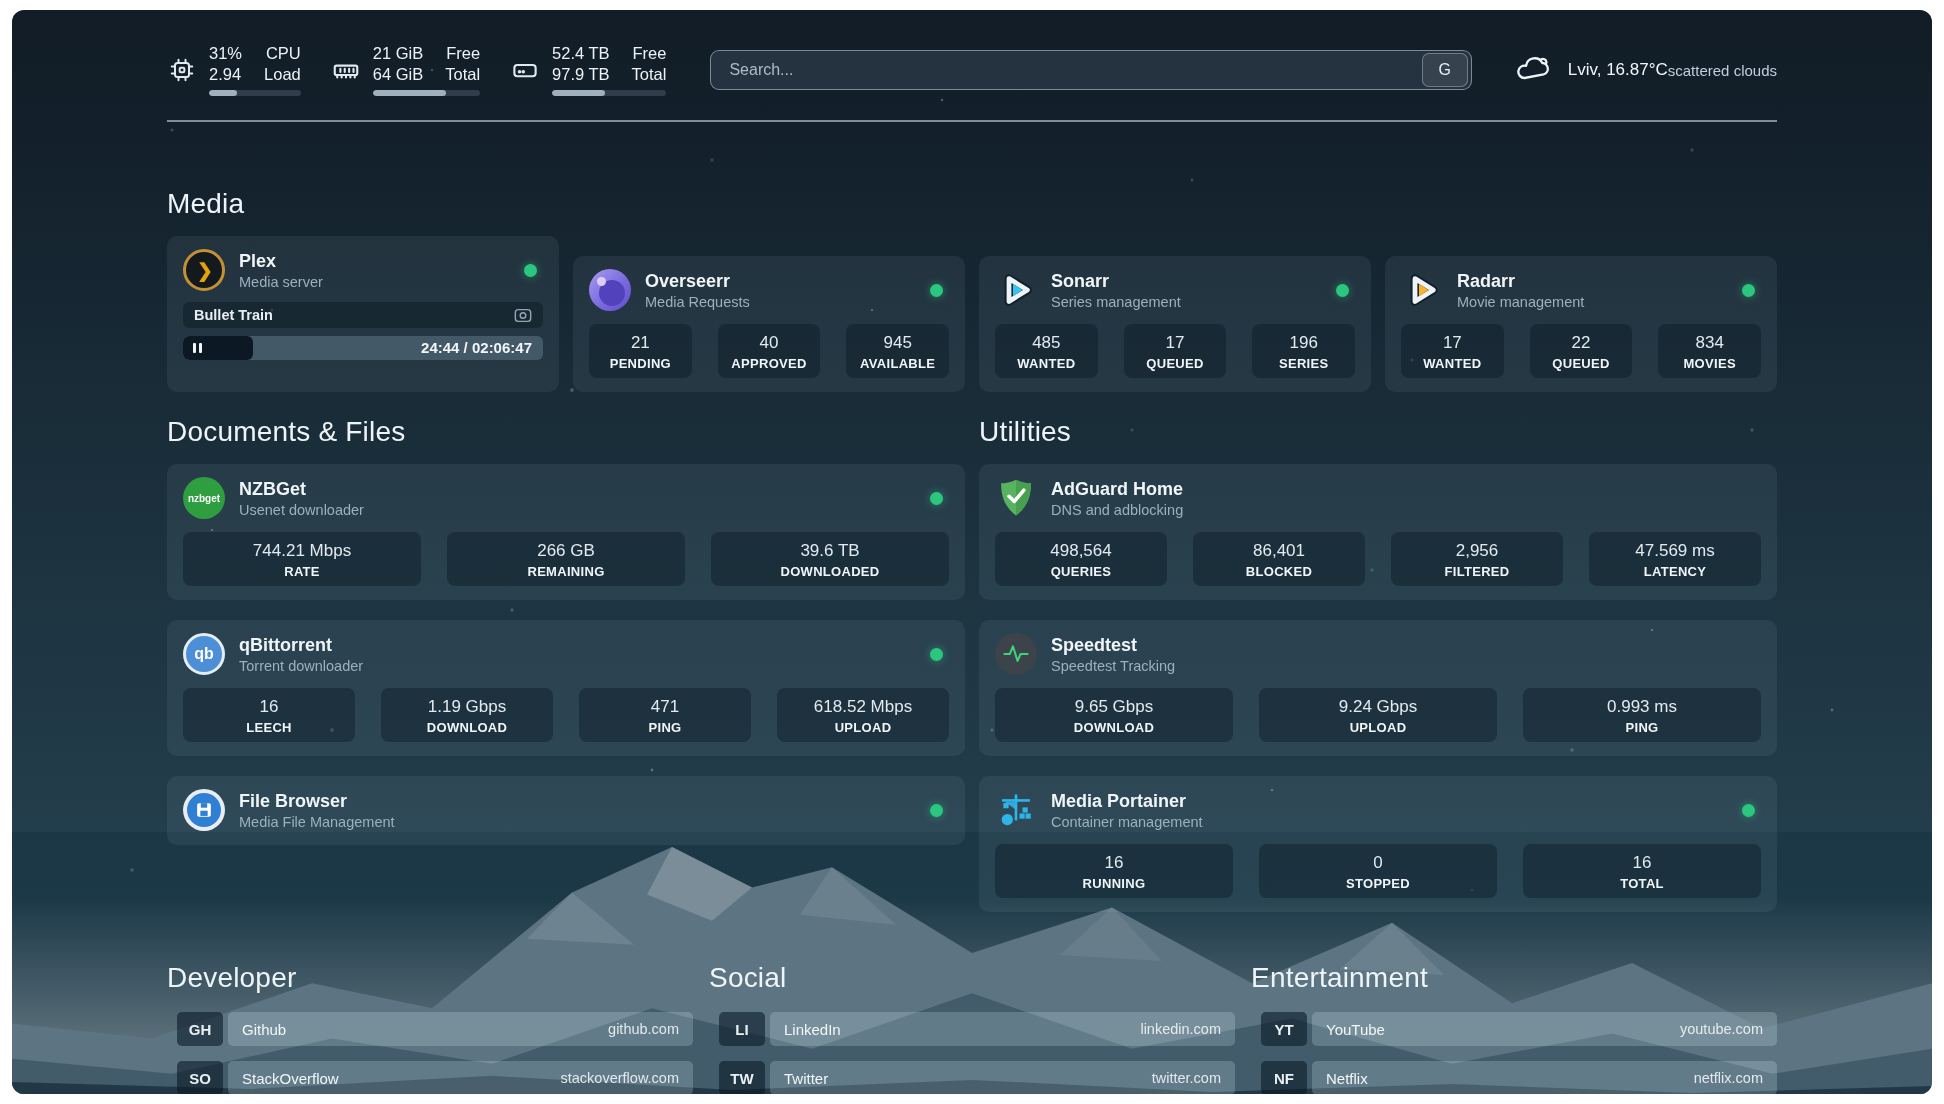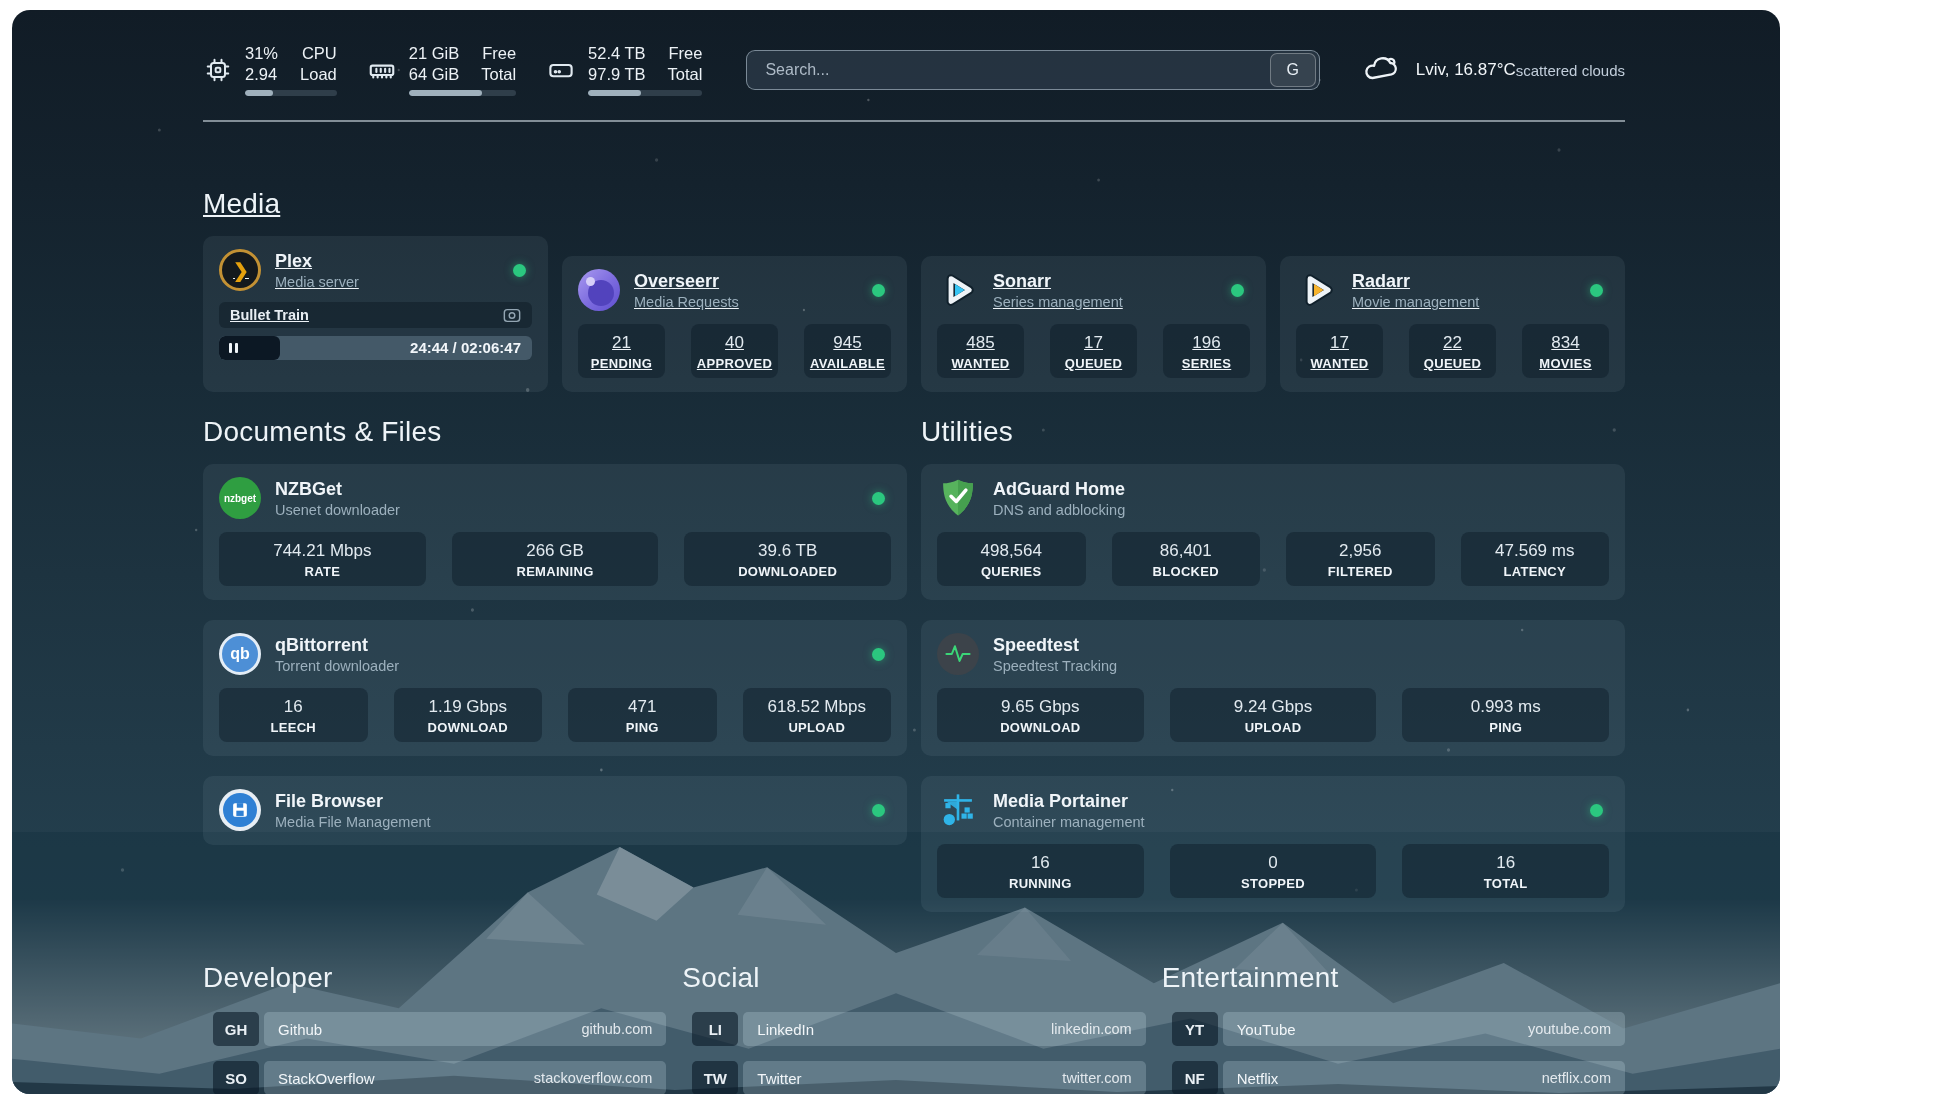--- a/index.html
+++ b/index.html
@@ -1,22 +1,21 @@
 <!DOCTYPE html>
 <html><head>
 <meta charset="utf-8">
 <style>
   * { margin:0; padding:0; box-sizing:border-box; }
   html,body { width:1944px; height:1104px; background:#ffffff; font-family:"Liberation Sans", sans-serif; }
   .frame {
-    position:absolute; left:12px; top:10px; width:1768px; height:1084px;
-    border-radius:18px; overflow:hidden;
+    position:absolute; left:12px; top:10px; width:1920px; height:1084px;
+    border-radius:12px; overflow:hidden;
     background:linear-gradient(180deg,#111c26 0%, #14222d 16%, #182b37 34%, #1d3340 52%, #213a48 68%, #24404f 82%, #27455456 100%);
     color:#eef3f7;
-    padding-left:36px;
   }
   .bg-layer { position:absolute; left:0; top:0; width:100%; height:100%; pointer-events:none; }
   .mountains { position:absolute; bottom:0; left:0; width:100%; height:262px; pointer-events:none; }
   .content { position:relative; padding:33px 155px 0 155px; height:100%; }
 
   
   .topbar { display:flex; align-items:center; }
   .stats-group { display:flex; align-items:center; gap:30px; }
   .stat { display:flex; align-items:center; gap:12px; }
   .stat-icon { width:30px; height:30px; display:flex; align-items:center; justify-content:center; }
@@ -35,21 +34,21 @@
   .g-btn { width:46px; height:34px; margin-right:3px; border-radius:7px; background:rgba(255,255,255,0.08);
     border:1px solid rgba(255,255,255,0.3); color:#e8eff5; font-size:16px; display:flex; align-items:center; justify-content:center; cursor:pointer; }
   .weather { display:flex; align-items:center; gap:14px; min-width:218px; }
   .weather-lines { display:flex; flex-direction:row;text-align:center; }
   .weather-main { font-size:17px; color:#f2f6f9; }
   .weather-sub { font-size:15px; color:#c2cedb; margin-top:2px; }
   .divider { margin-top:24px; border-bottom:2px solid rgba(222,233,241,0.55); }
 
   
   .section-title { font-size:28px; font-weight:500; color:#eef4f8; letter-spacing:0.2px; }
-  .media-section { margin-top:66px;text-decoration:underline; }
+  .media-section { margin-top:66px; }
   .media-grid { display:grid; grid-template-columns:repeat(4,1fr); gap:14px; margin-top:16px; }
   .two-col { display:grid; grid-template-columns:1fr 1fr; column-gap:14px; margin-top:24px; }
   .col-stack { display:flex; flex-direction:column; }
   .col-stack .section-title { margin-bottom:16px; }
   .card {
     background:rgba(203,228,245,0.075); border-radius:10px; padding:13px 16px 14px 16px; position:relative;
   }
   .card + .card { margin-top:20px; }
   .card-header { display:flex; align-items:center; gap:14px; }
   .svc-icon { width:42px; height:42px; flex:0 0 42px; display:flex; align-items:center; justify-content:center; position:relative; }

